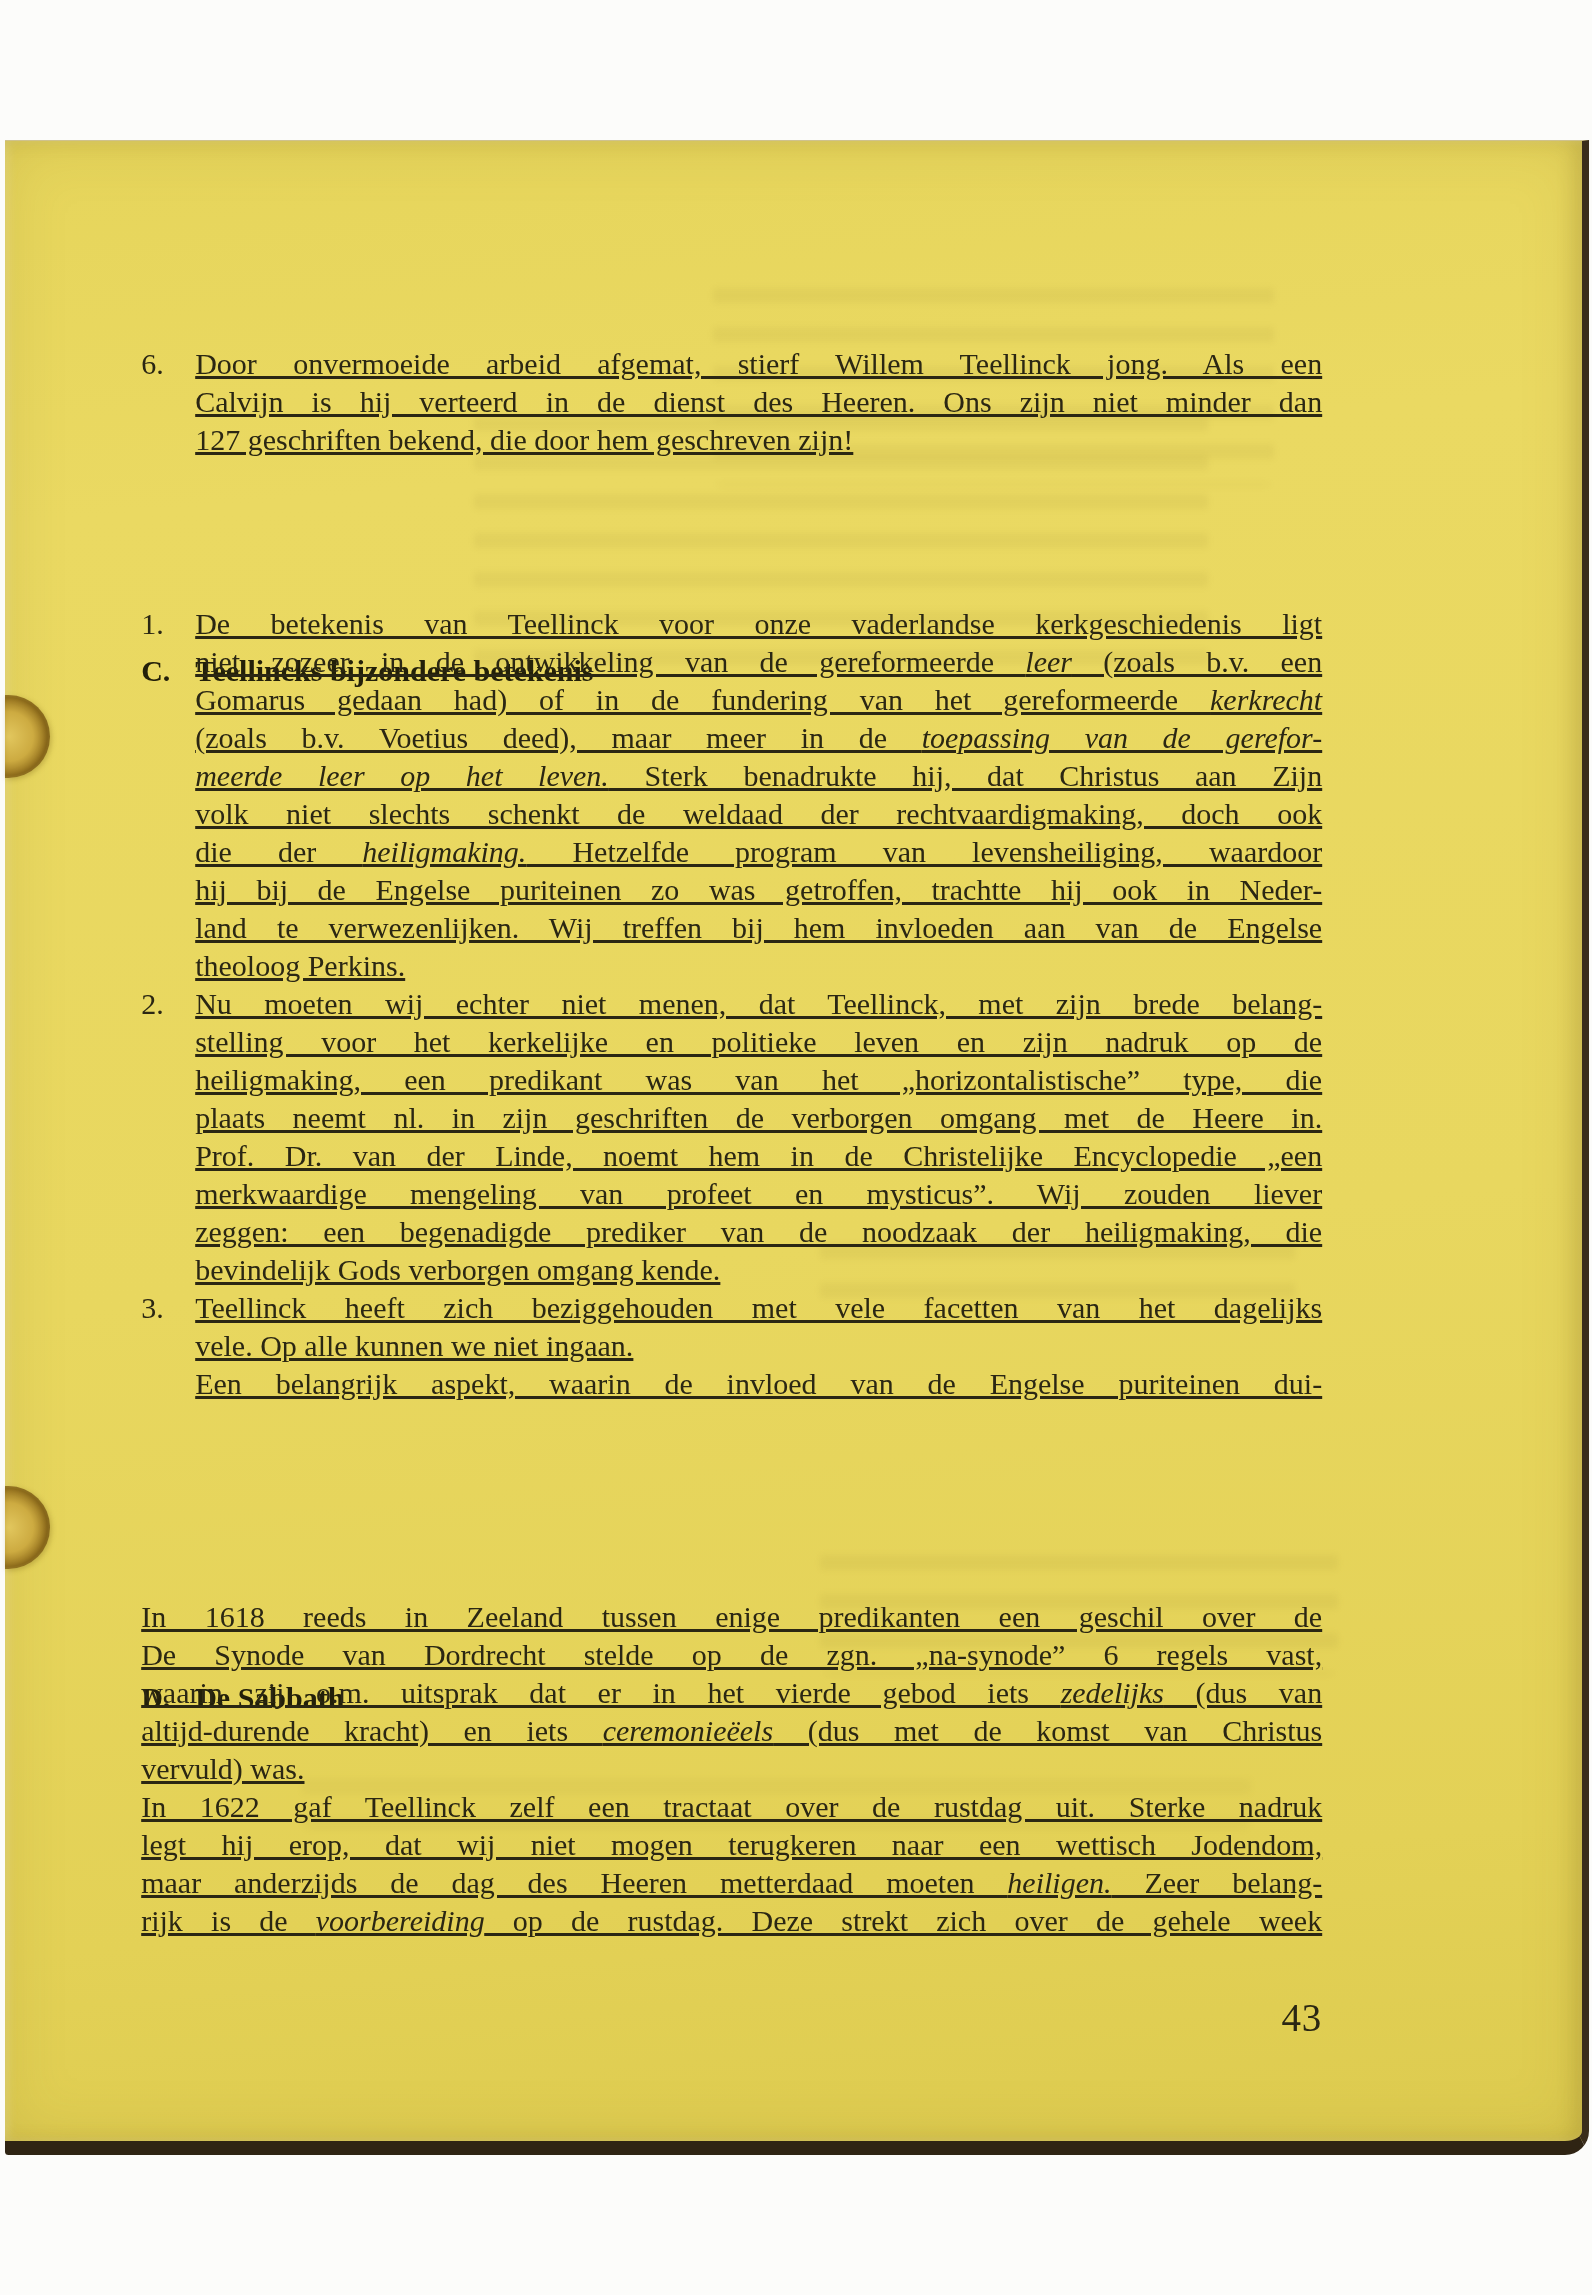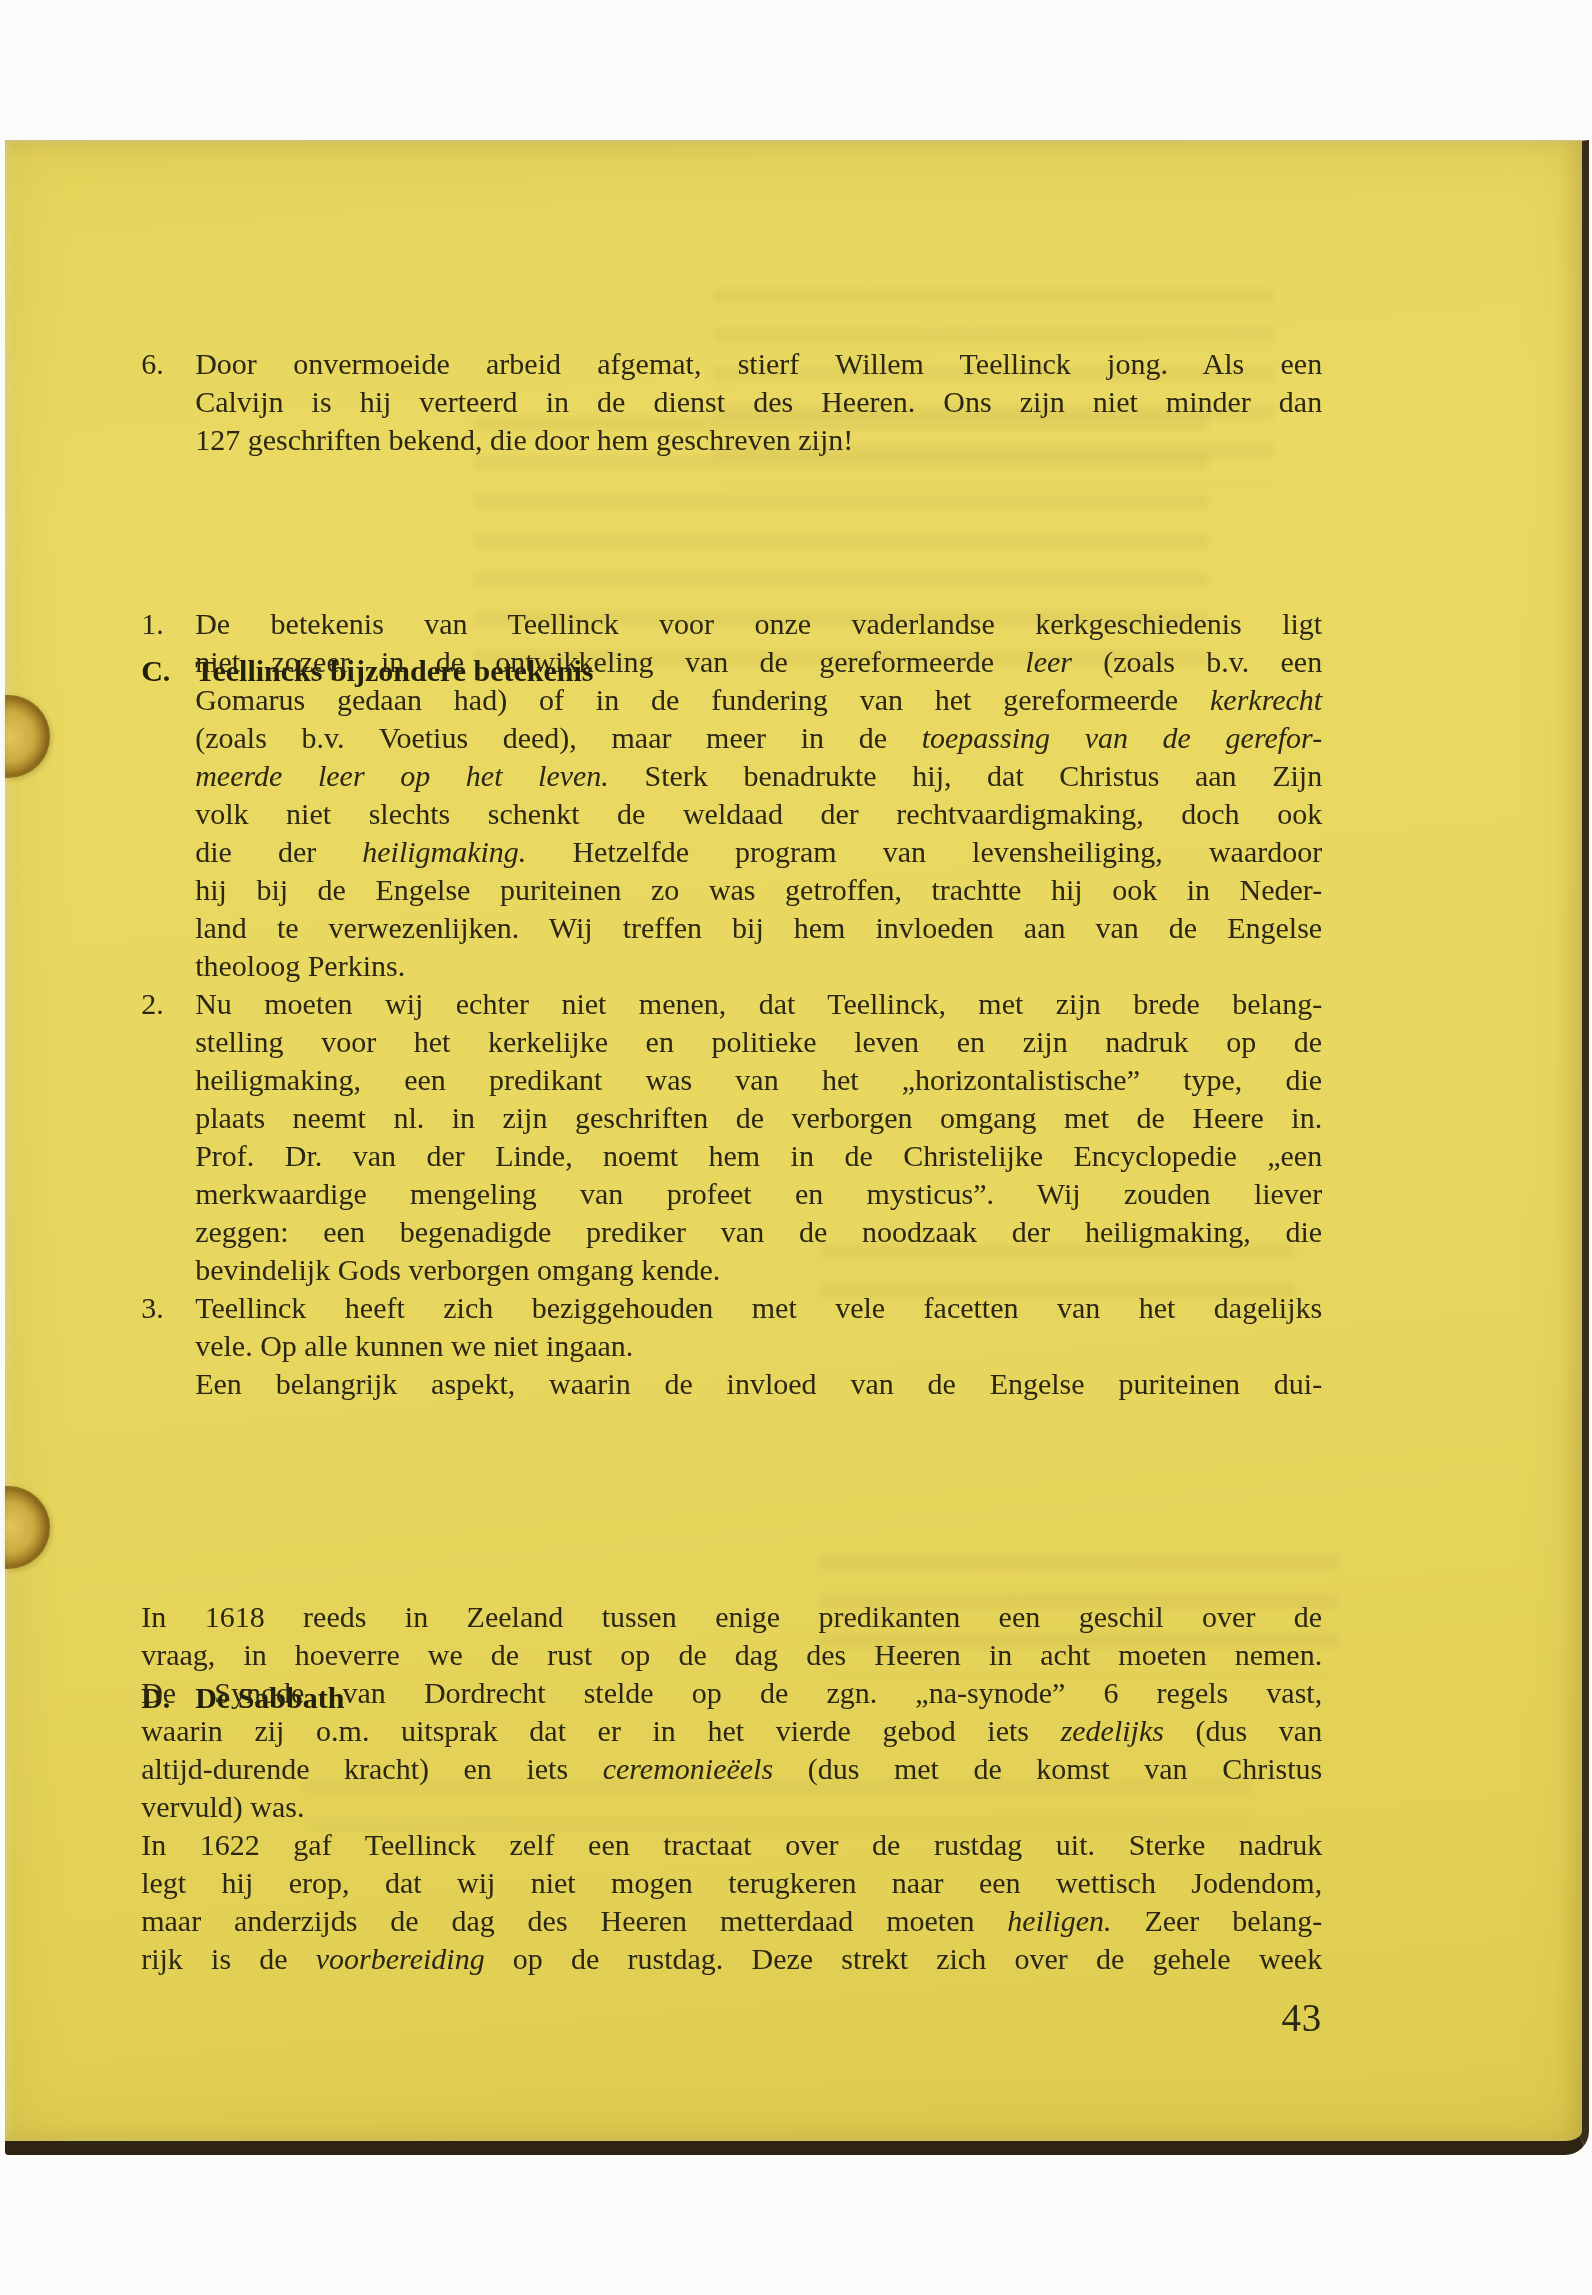--- a/index.html
+++ b/index.html
@@ -28,21 +28,21 @@
   .hole.h1{top:554px;}
   .hole.h2{top:1345px;}
   
   .ghost{
     position:absolute;opacity:.45;filter:blur(3.5px);border-radius:8.6px;
     background:repeating-linear-gradient(180deg, transparent 0px 8.6px, rgba(143,125,42,.20) 8.6px 24px, transparent 24px 39px);
   }
   
   .textcol{position:absolute;left:136px;top:0;width:1181px;color:#2b2713;}
   .abs{position:absolute;left:0;width:100%;}
-  .line{font-size:30px;line-height:38px;}
+  .line{font-size:30px;line-height:38px;text-decoration:underline;}
   .j{text-align:justify;text-align-last:justify;}
   .it{font-style:italic;}
   .blk{position:relative;}
   .marker{position:absolute;left:0;top:0;font-size:30px;line-height:38px;}
   .indent{margin-left:54px;}
   .heading{font-weight:bold;font-size:30px;line-height:38px;color:#232009;}
   .heading .marker{font-weight:bold;}
   .pagenum{font-size:39px;text-align:right;letter-spacing:0.9px;}
 </style>
 </head>
@@ -115,21 +115,20 @@
     </div>
 
     <div class="abs blk heading" style="top:1386px;">
       <span class="marker">D.</span>
       <div class="indent">De Sabbath</div>
     </div>
 
     <div class="abs" style="top:1457px;">
       <div class="blk">
           <div class="line j"><span>In 1618 reeds in Zeeland tussen enige predikanten een geschil over de</span></div>
-          <div class="line j"><span>vraag, in hoeverre we de rust op de dag des Heeren in acht moeten nemen.</span></div>
           <div class="line j"><span>De Synode van Dordrecht stelde op de zgn. „na-synode” 6 regels vast,</span></div>
           <div class="line j"><span>waarin zij o.m. uitsprak dat er in het vierde gebod iets </span><span class="it">zedelijks</span><span> (dus van</span></div>
           <div class="line j"><span>altijd-durende kracht) en iets </span><span class="it">ceremonieëels</span><span> (dus met de komst van Christus</span></div>
           <div class="line"><span>vervuld) was.</span></div>
         </div>
       <div class="blk">
           <div class="line j"><span>In 1622 gaf Teellinck zelf een tractaat over de rustdag uit. Sterke nadruk</span></div>
           <div class="line j"><span>legt hij erop, dat wij niet mogen terugkeren naar een wettisch Jodendom,</span></div>
           <div class="line j"><span>maar anderzijds de dag des Heeren metterdaad moeten </span><span class="it">heiligen.</span><span> Zeer belang-</span></div>
           <div class="line j"><span>rijk is de </span><span class="it">voorbereiding</span><span> op de rustdag. Deze strekt zich over de gehele week</span></div>

